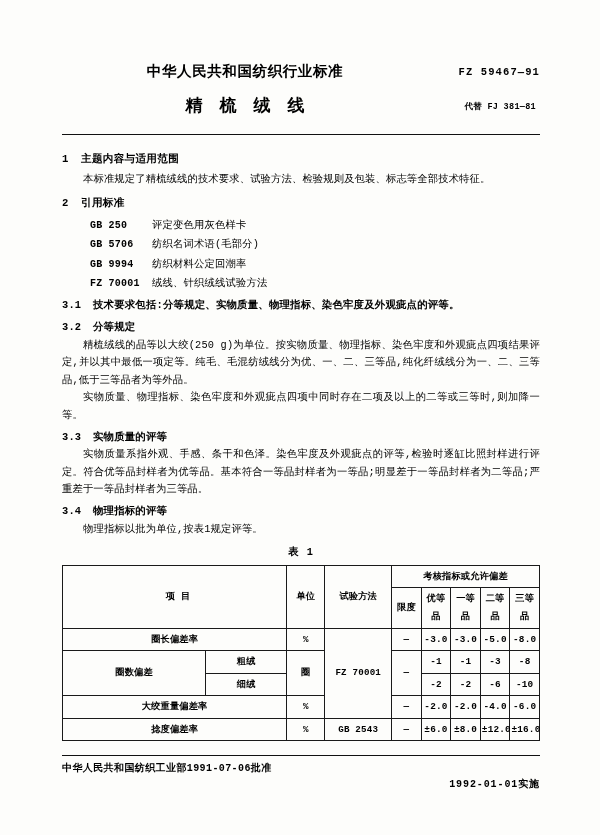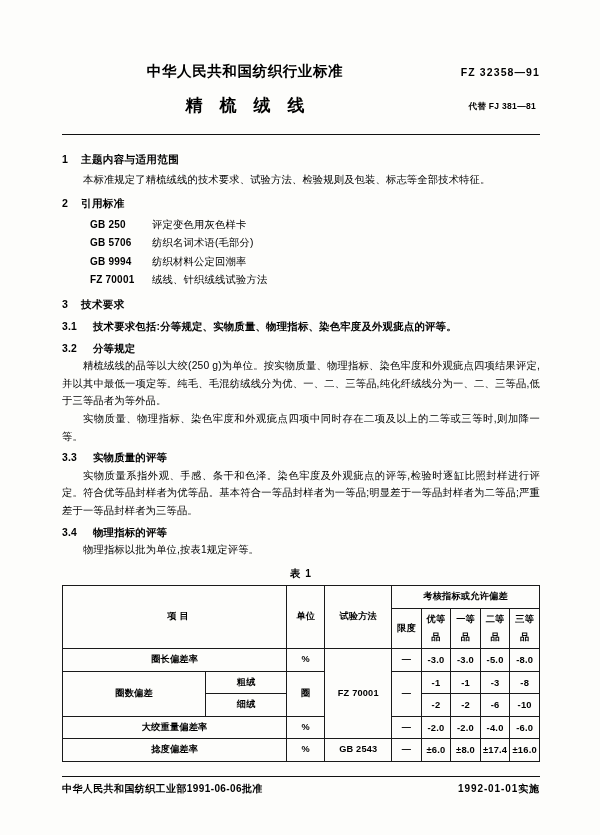--- a/index.html
+++ b/index.html
@@ -5,21 +5,21 @@
   html, body {
     margin: 0;
     padding: 0;
     background: #ffffff;
   }
   .page {
     position: relative;
     width: 600px;
     height: 835px;
     background: #fdfdfb;
-    font-family: Liberation Sans, sans-serif;
+    font-family: Liberation Mono, monospace;
     color: #000000;
     overflow: hidden;
   }
   .sheet {
     position: absolute;
     left: 62px;
     top: 40px;
     width: 478px;
     height: 760px;
   }
@@ -171,35 +171,35 @@
   .foot-left {
     position: absolute;
     left: 0;
     top: 0;
     letter-spacing: 0.4px;
     white-space: nowrap;
   }
   .foot-right {
     position: absolute;
     right: 0;
-    top: 0;
+    top: 16px;
     letter-spacing: 0.9px;
     white-space: nowrap;
   }
 </style>
 </head>
 <body>
 
 <div class="page">
   <div class="sheet">
 
     <div class="hdr">
       <div class="hdr-title">中华人民共和国纺织行业标准</div>
       <div class="hdr-subject">精梳绒线</div>
-      <div class="hdr-code">FZ 32358—91</div>
+      <div class="hdr-code">FZ 59467—91</div>
       <div class="hdr-replaces">代替 FJ 381—81</div>
     </div>
 
     <div class="rule-top"></div>
 
     <div class="body">
 
       <div class="sec">
         <span class="num">1</span><span>主题内容与适用范围</span>
       </div>
@@ -216,23 +216,20 @@
           <span class="rid">GB 5706</span><span>纺织名词术语(毛部分)</span>
         </li>
         <li>
           <span class="rid">GB 9994</span><span>纺织材料公定回潮率</span>
         </li>
         <li>
           <span class="rid">FZ 70001</span><span>绒线、针织绒线试验方法</span>
         </li>
       </ul>
 
-      <div class="sec">
-        <span class="num">3</span><span>技术要求</span>
-      </div>
 
       <div class="subsec">
         <span class="num">3.1</span><span>技术要求包括:分等规定、实物质量、物理指标、染色牢度及外观疵点的评等。</span>
       </div>
 
       <div class="subsec">
         <span class="num">3.2</span><span>分等规定</span>
       </div>
       <p class="para">精梳绒线的品等以大绞(250 g)为单位。按实物质量、物理指标、染色牢度和外观疵点四项结果评定,并以其中最低一项定等。纯毛、毛混纺绒线分为优、一、二、三等品,纯化纤绒线分为一、二、三等品,低于三等品者为等外品。</p>
       <p class="para">实物质量、物理指标、染色牢度和外观疵点四项中同时存在二项及以上的二等或三等时,则加降一等。</p>
@@ -318,29 +315,29 @@
             <td class="cell-num">-6.0</td>
           </tr>
 
           <tr>
             <td class="cell-item outer-b" colspan="2">捻度偏差率</td>
             <td class="outer-b">%</td>
             <td class="outer-b">GB 2543</td>
             <td class="outer-b">—</td>
             <td class="cell-num outer-b">±6.0</td>
             <td class="cell-num outer-b">±8.0</td>
-            <td class="cell-num outer-b">±17.4</td>
+            <td class="cell-num outer-b">±12.0</td>
             <td class="cell-num outer-b">±16.0</td>
           </tr>
         </tbody>
       </table>
 
     </div>
 
     <div class="rule-bot"></div>
     <div class="foot">
-      <div class="foot-left">中华人民共和国纺织工业部1991-06-06批准</div>
+      <div class="foot-left">中华人民共和国纺织工业部1991-07-06批准</div>
       <div class="foot-right">1992-01-01实施</div>
 
     </div>
 
   </div>
 </div>
 
 </body></html>

